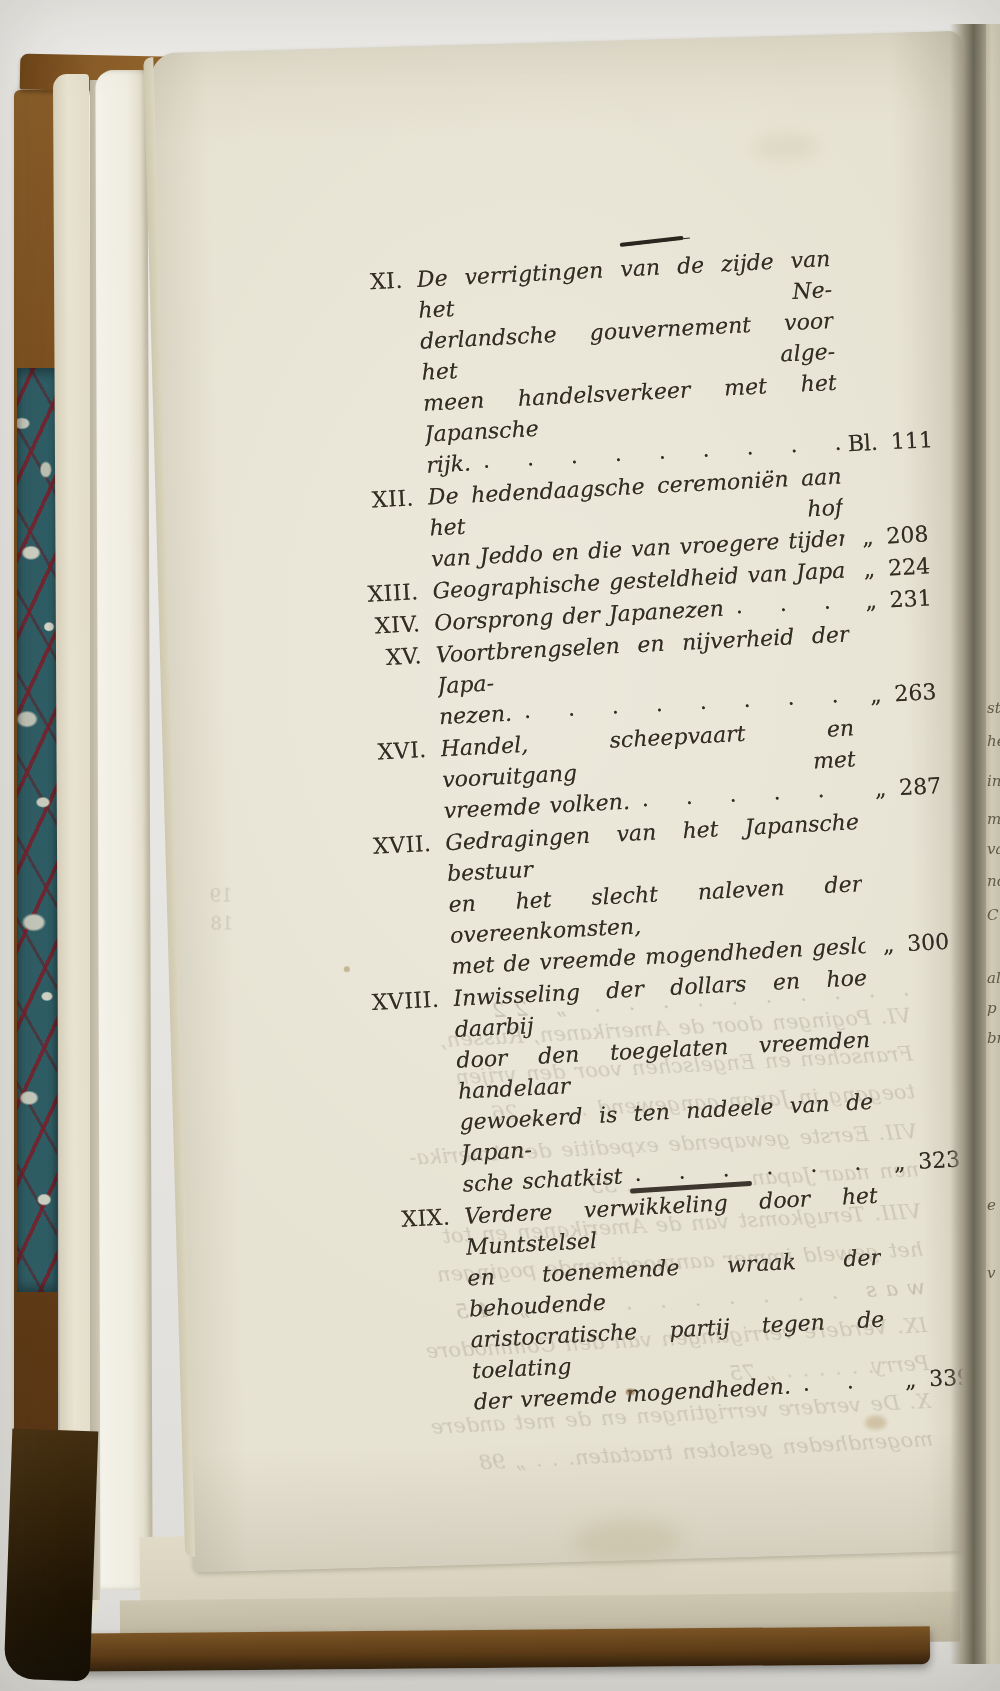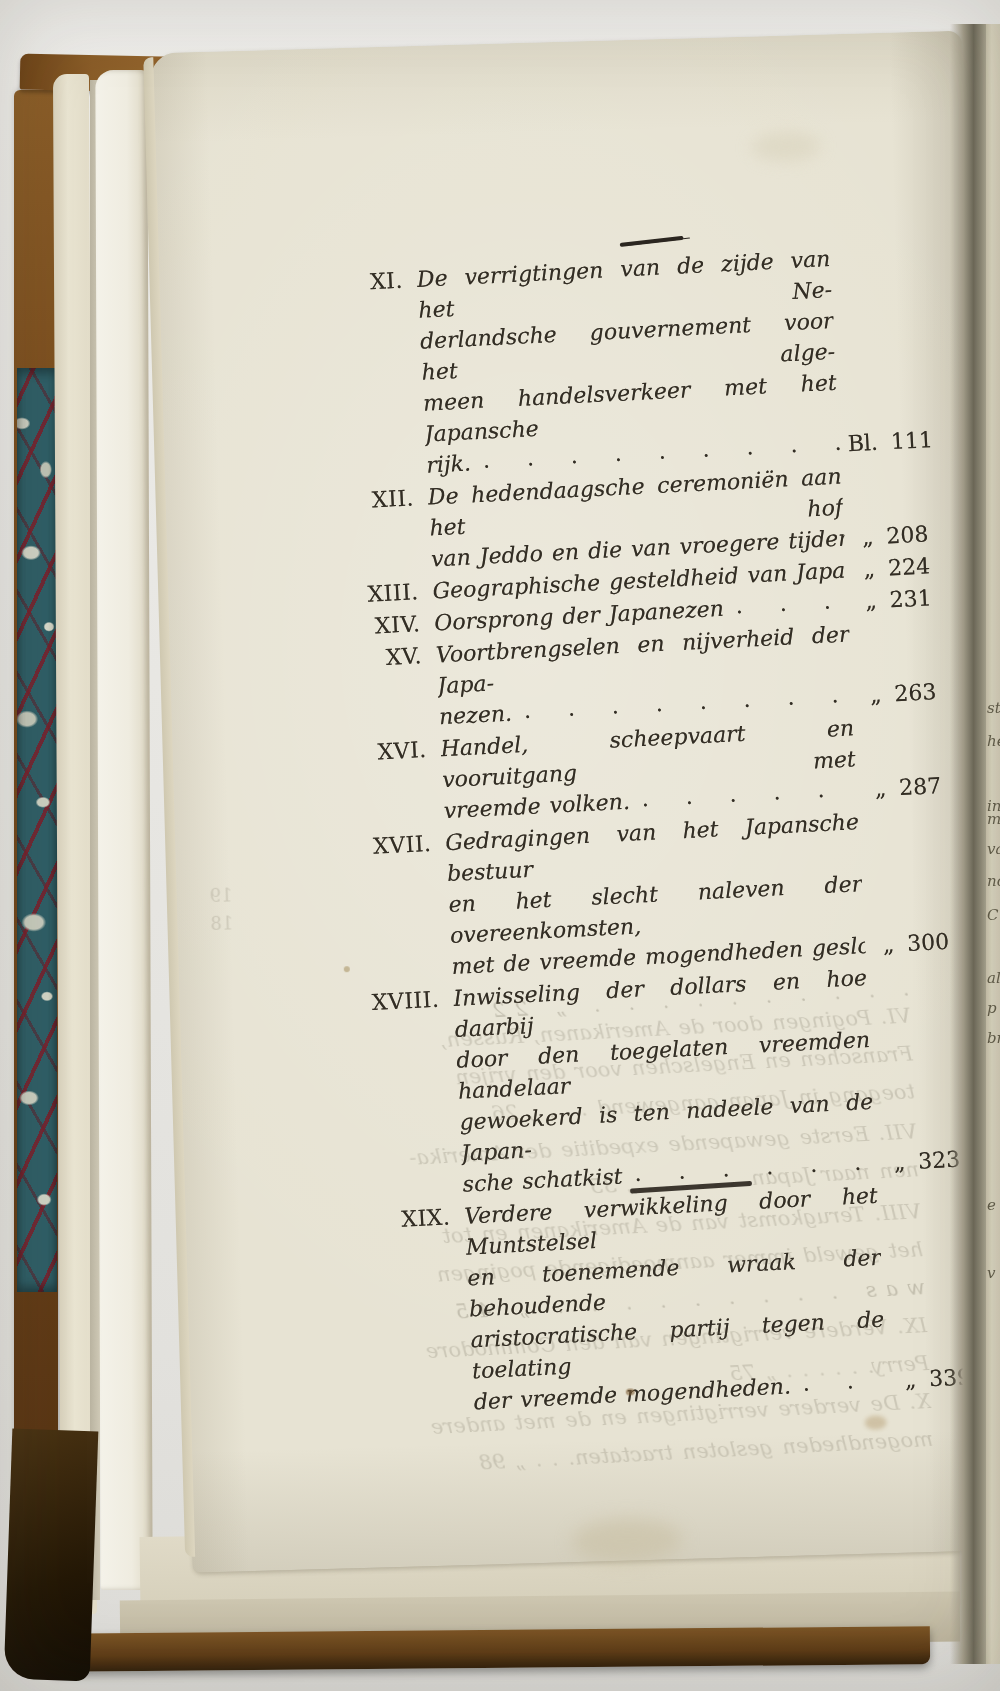--- a/index.html
+++ b/index.html
@@ -300,21 +300,21 @@
     <div class="stain s2"></div>
     <div class="stain s3"></div>
     <div class="stain s4"></div>
     <div class="stain s5"></div>
   </div>
 
   <div class="gutter"></div>
   <div class="sliver">
       <div class="frag" style="top: 675px;">ste</div>
       <div class="frag" style="top: 708px;">he</div>
-      <div class="frag" style="top: 748px; margin-top: 25px;">in</div>
+      <div class="frag" style="top: 748px;">in</div>
       <div class="frag" style="top: 786px;">m</div>
       <div class="frag" style="top: 816px;">va</div>
       <div class="frag" style="top: 848px;">no</div>
       <div class="frag" style="top: 882px;">C</div>
       <div class="frag" style="top: 945px;">al</div>
       <div class="frag" style="top: 975px;">p</div>
       <div class="frag" style="top: 1005px;">br</div>
       <div class="frag" style="top: 1172px;">e</div>
       <div class="frag" style="top: 1240px;">v</div>
     </div>

